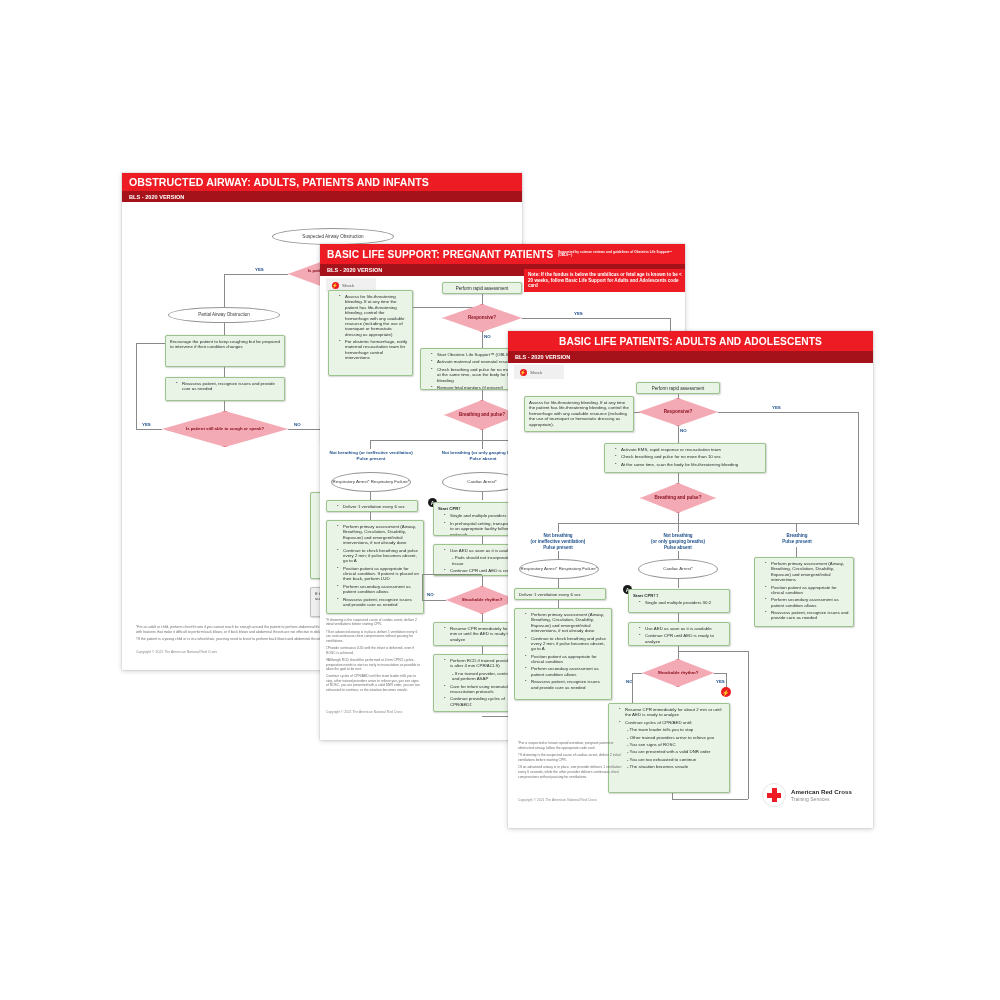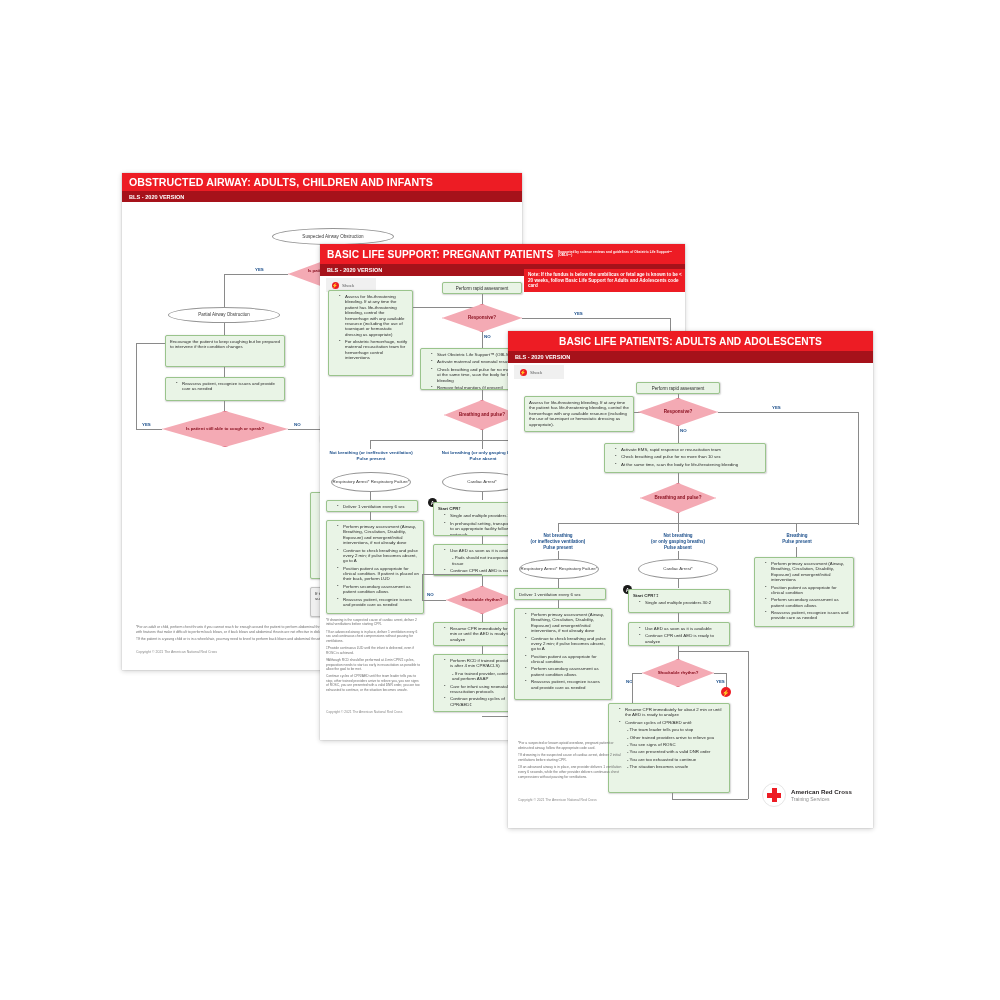--- a/index.html
+++ b/index.html
@@ -179,21 +179,21 @@
 </head>
 <body>
 
 <div class="stage">
 
   <div class="card" style="left:122px;top:173px;width:400px;height:497px;">
     <div class="card-body">
 
       <div class="hdr">
         <div class="hdr-main" style="height:18px;font-size:10.6px;">
-          <span class="h-title">OBSTRUCTED AIRWAY: ADULTS, CHILDREN AND INFANTS</span>
+          <span class="h-title">OBSTRUCTED AIRWAY: ADULTS, PATIENTS AND INFANTS</span>
         </div>
         <div class="hdr-sub" style="height:11px;font-size:5.6px;">
           <span>BLS - 2020 VERSION</span>
         </div>
       </div>
 
       <div class="node oval" style="left:150px;top:55px;width:122px;height:17px;font-size:4.6px;">
         <span>Suspected Airway Obstruction</span>
       </div>
       <div class="ln lnv" style="left:211px;top:72px;height:12px;"></div>

